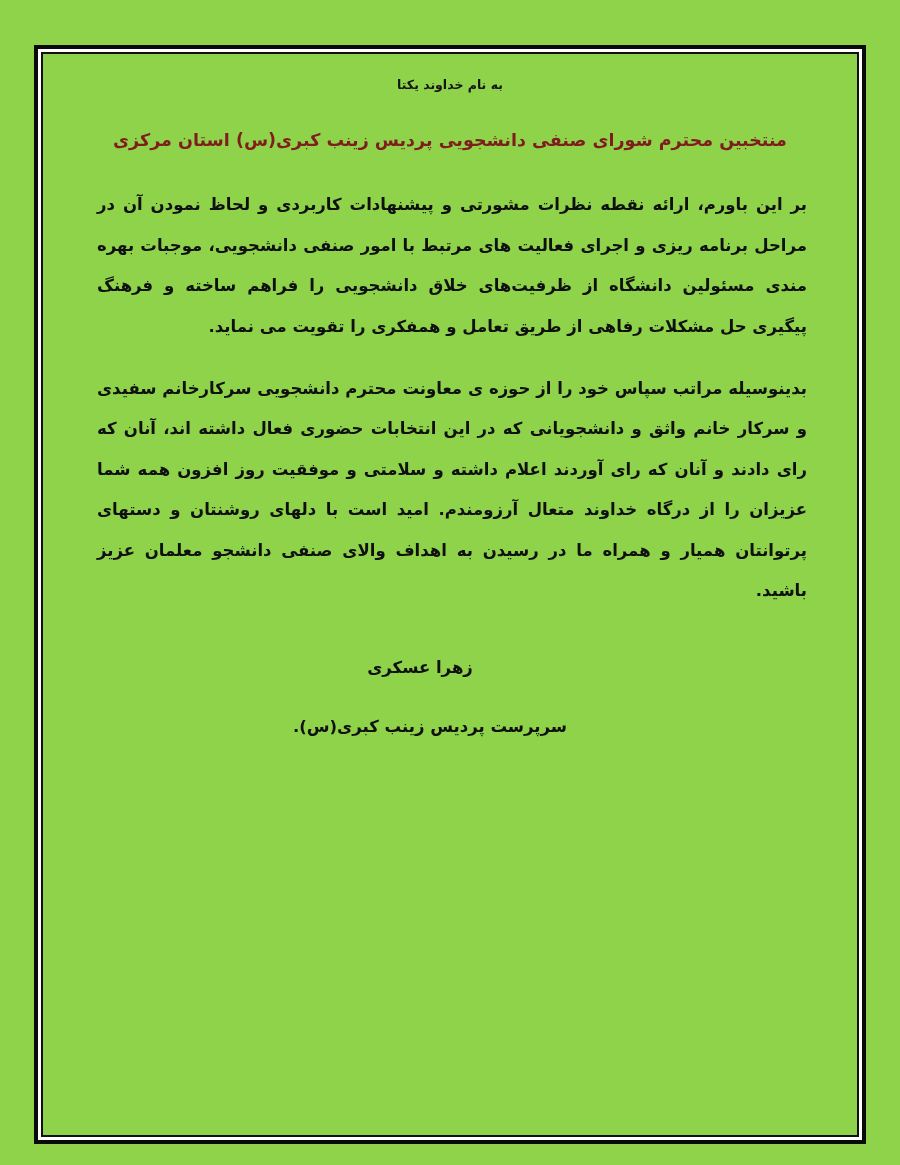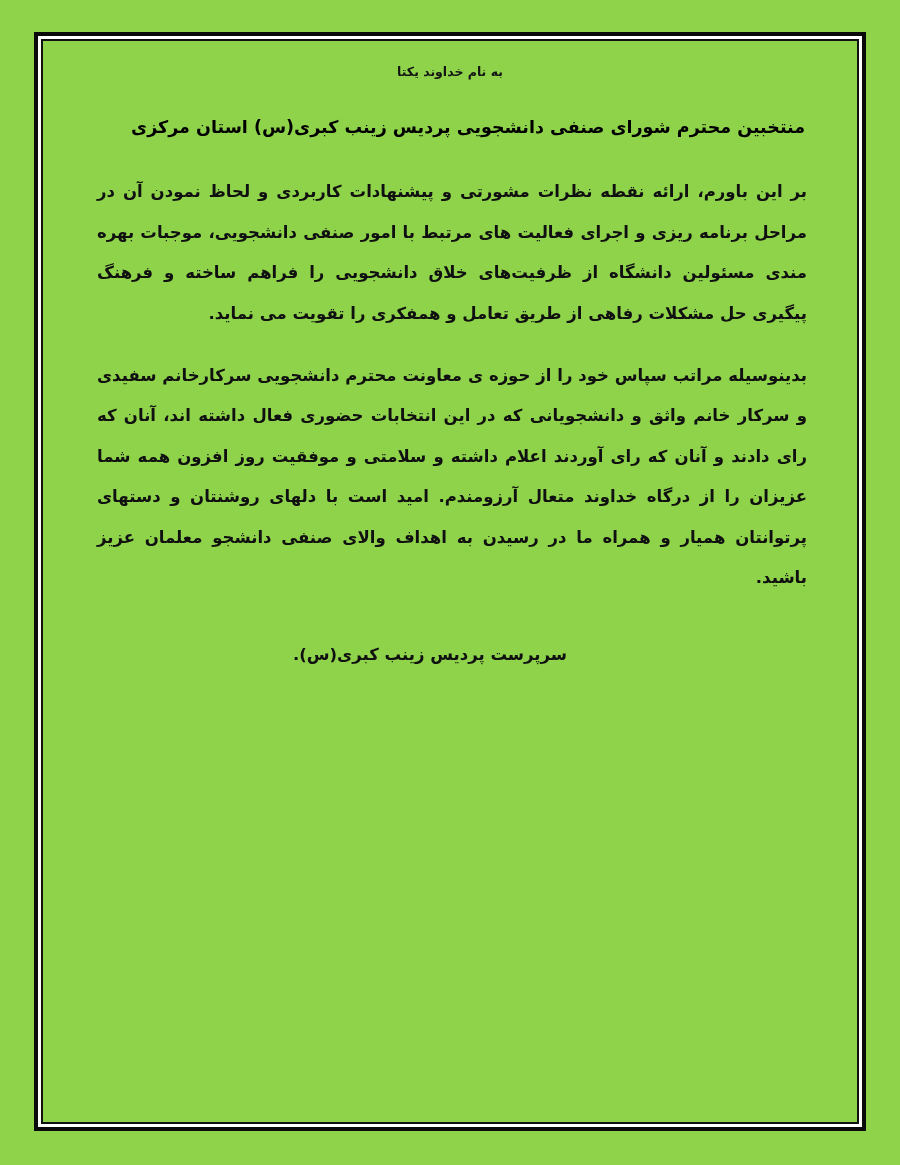--- a/index.html
+++ b/index.html
@@ -20,21 +20,21 @@
   .page {
     position: absolute;
     inset: 0;
     background: #8ed34a;
   }
 
   
   .frame-outer {
     position: absolute;
     left: 34px;
-    top: 32px;
+    top: 45px;
     width: 832px;
     height: 1099px;
     box-sizing: border-box;
     border: 4px solid #0a0a0a;
     background: #ffffff;
   }
   .frame-gap {
     position: absolute;
     inset: 0;
     box-sizing: border-box;
@@ -68,21 +68,22 @@
     color: #141414;
     letter-spacing: 0.2px;
     margin: 8px 0 0 0;
     line-height: 1.4;
   }
 
   .doc-title {
     font-family: "DejaVu Sans", "Liberation Sans", sans-serif;
     font-size: 17.5px;
     font-weight: 700;
-    color: #000000;
+    color: #7f1d1d;
+    text-align: center;
     line-height: 1.7;
     margin: 32px 0 0 0;
     padding: 0 8px;
   }
 
   .para {
     font-family: "DejaVu Sans", "Liberation Sans", sans-serif;
     font-size: 16.5px;
     font-weight: 700;
     color: #101010;
@@ -133,20 +134,21 @@
           <div class="bismillah">به نام خداوند یکتا</div>
 
           <div class="doc-title">منتخبین محترم شورای صنفی دانشجویی پردیس زینب کبری(س) استان مرکزی</div>
 
 
           <p class="para">بر این باورم، ارائه نقطه نظرات مشورتی و پیشنهادات کاربردی و لحاظ نمودن آن در مراحل برنامه ریزی و اجرای فعالیت های مرتبط با امور صنفی دانشجویی، موجبات بهره مندی مسئولین دانشگاه از ظرفیت‌های خلاق دانشجویی را فراهم ساخته و فرهنگ پیگیری حل مشکلات رفاهی از طریق تعامل و همفکری را تقویت می نماید.</p>
 
           <p class="para">بدینوسیله مراتب سپاس خود را از حوزه ی  معاونت محترم دانشجویی سرکارخانم سفیدی و سرکار خانم واثق و  دانشجویانی که در این انتخابات حضوری فعال داشته اند، آنان که رای دادند و آنان که رای آوردند اعلام داشته و سلامتی و موفقیت روز افزون همه شما عزیزان را از درگاه خداوند متعال آرزومندم. امید است با دلهای روشنتان و دستهای پرتوانتان همیار و همراه ما در رسیدن به اهداف والای صنفی دانشجو معلمان عزیز باشید.</p>
 
           <div class="sign-block">
+            <div class="sign-name">زهرا عسکری</div>
             <div class="sign-role">سرپرست پردیس زینب کبری(س).</div>
           </div>
 
         </div>
 
       </div>
     </div>
   </div>
 </div>
 

